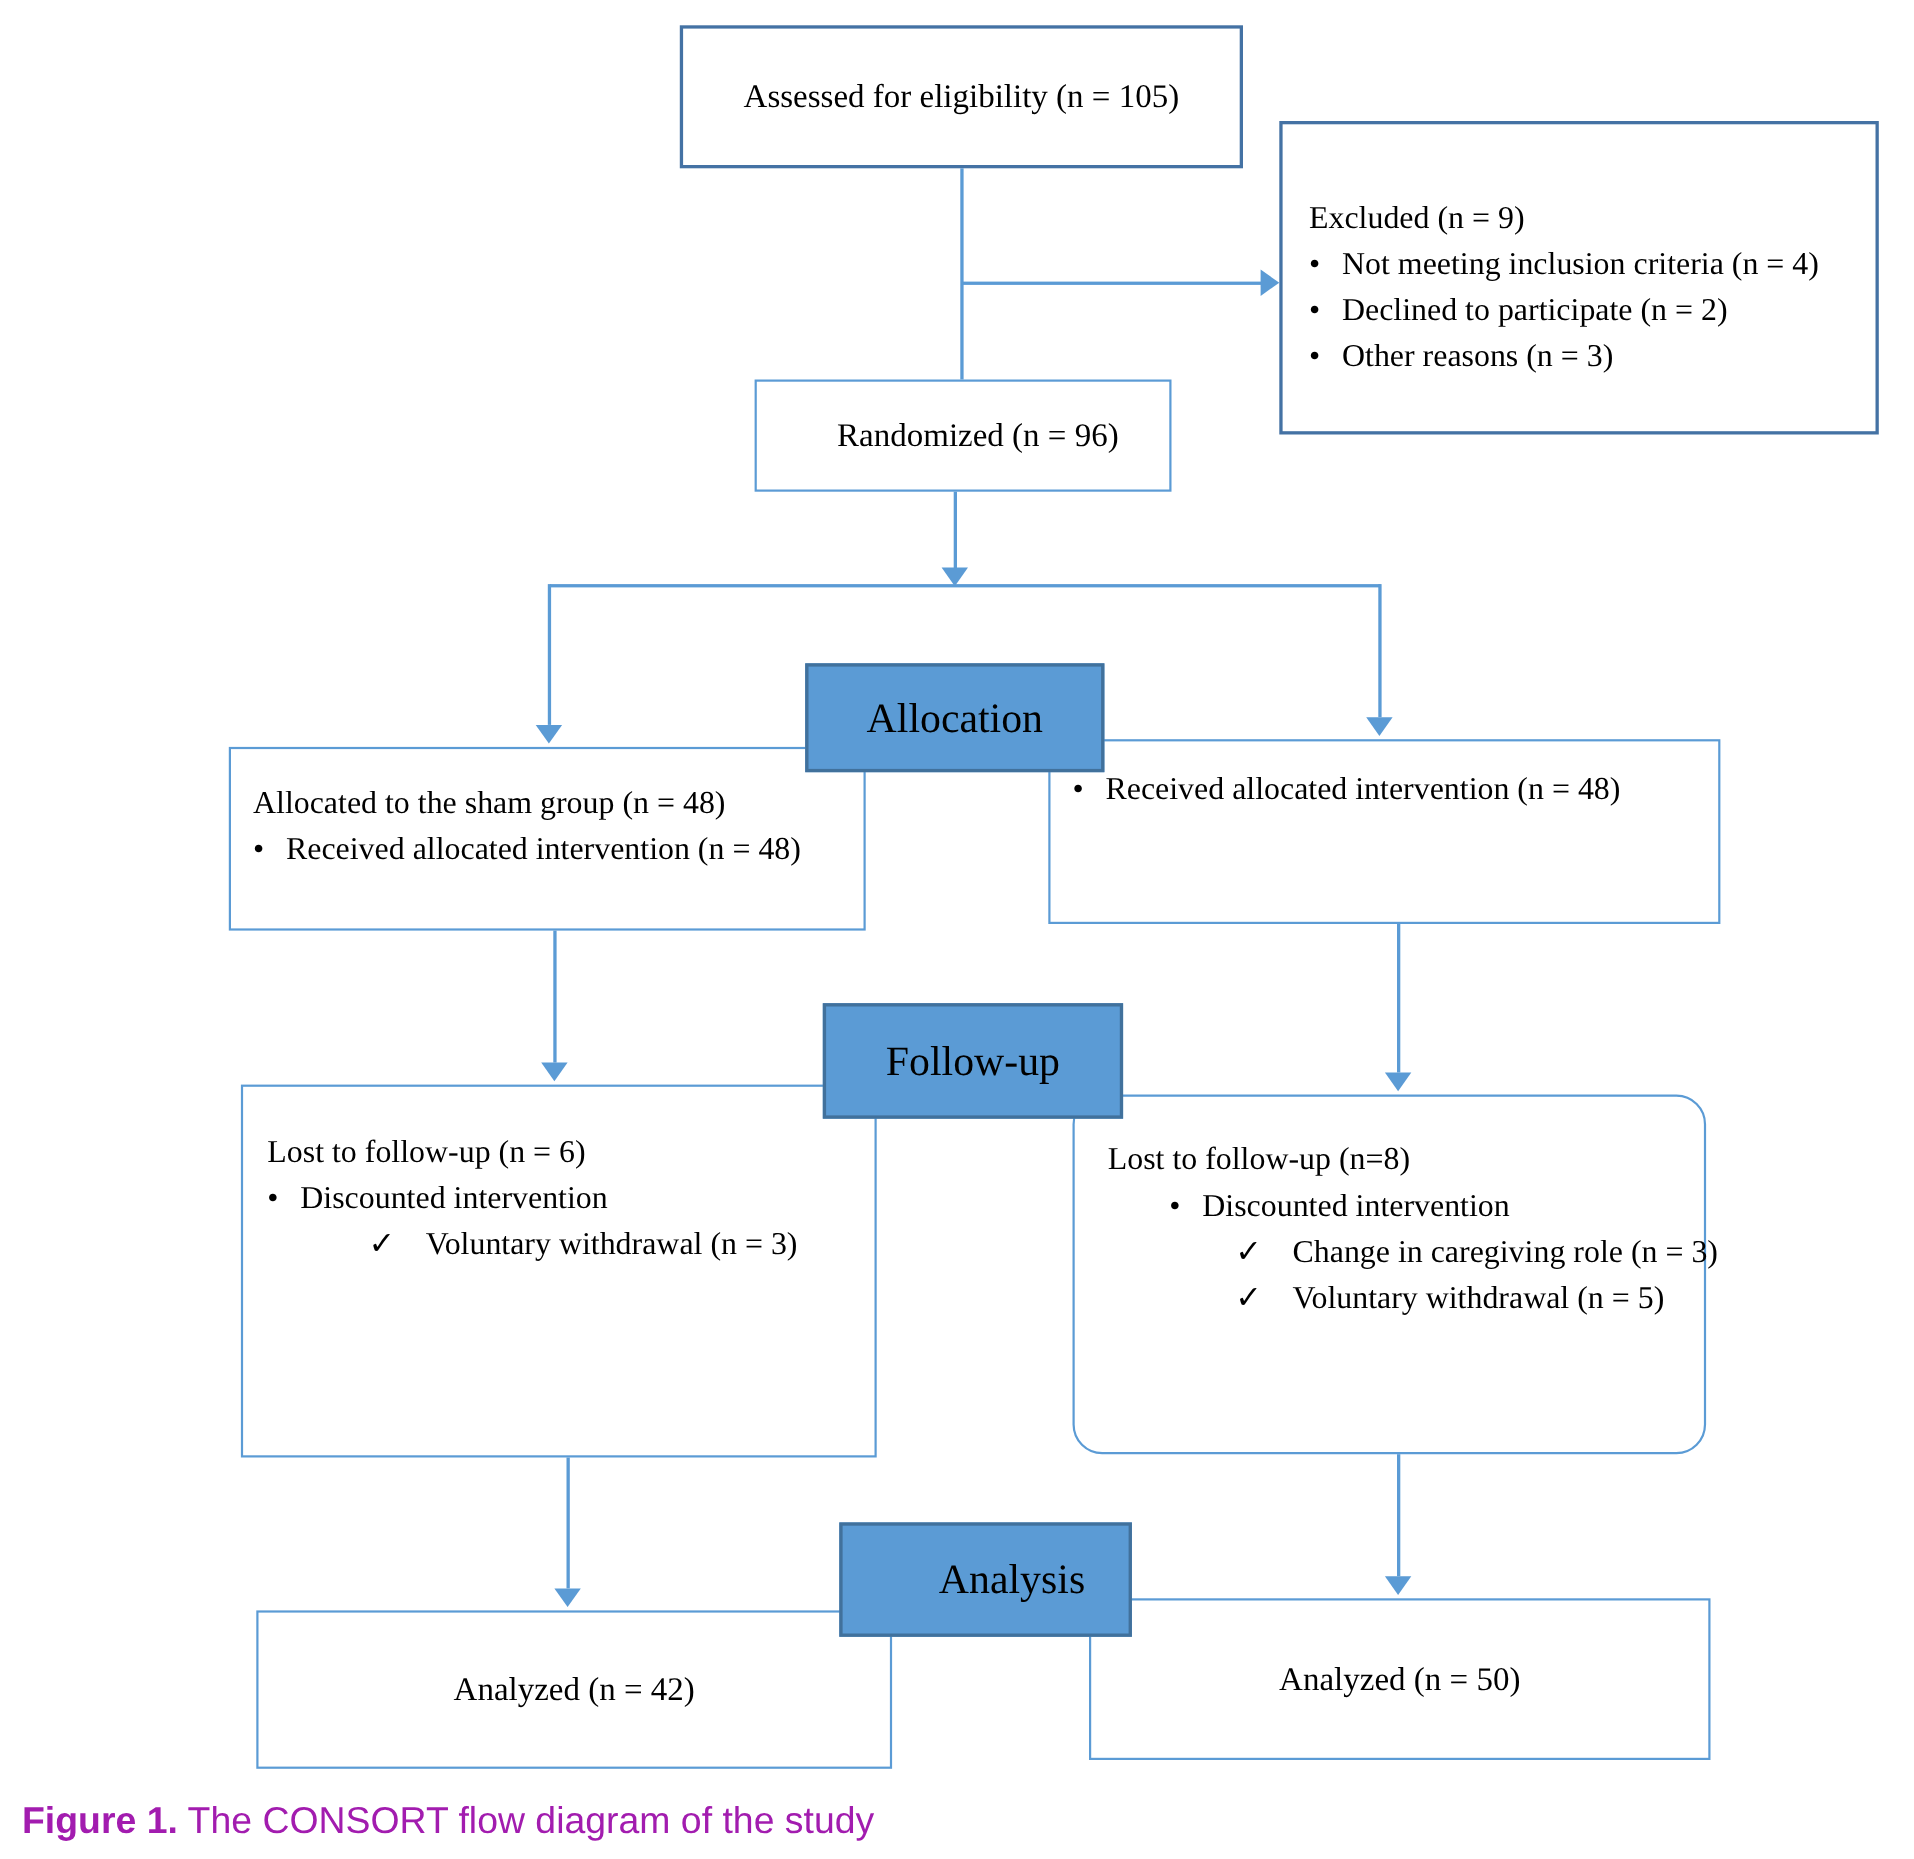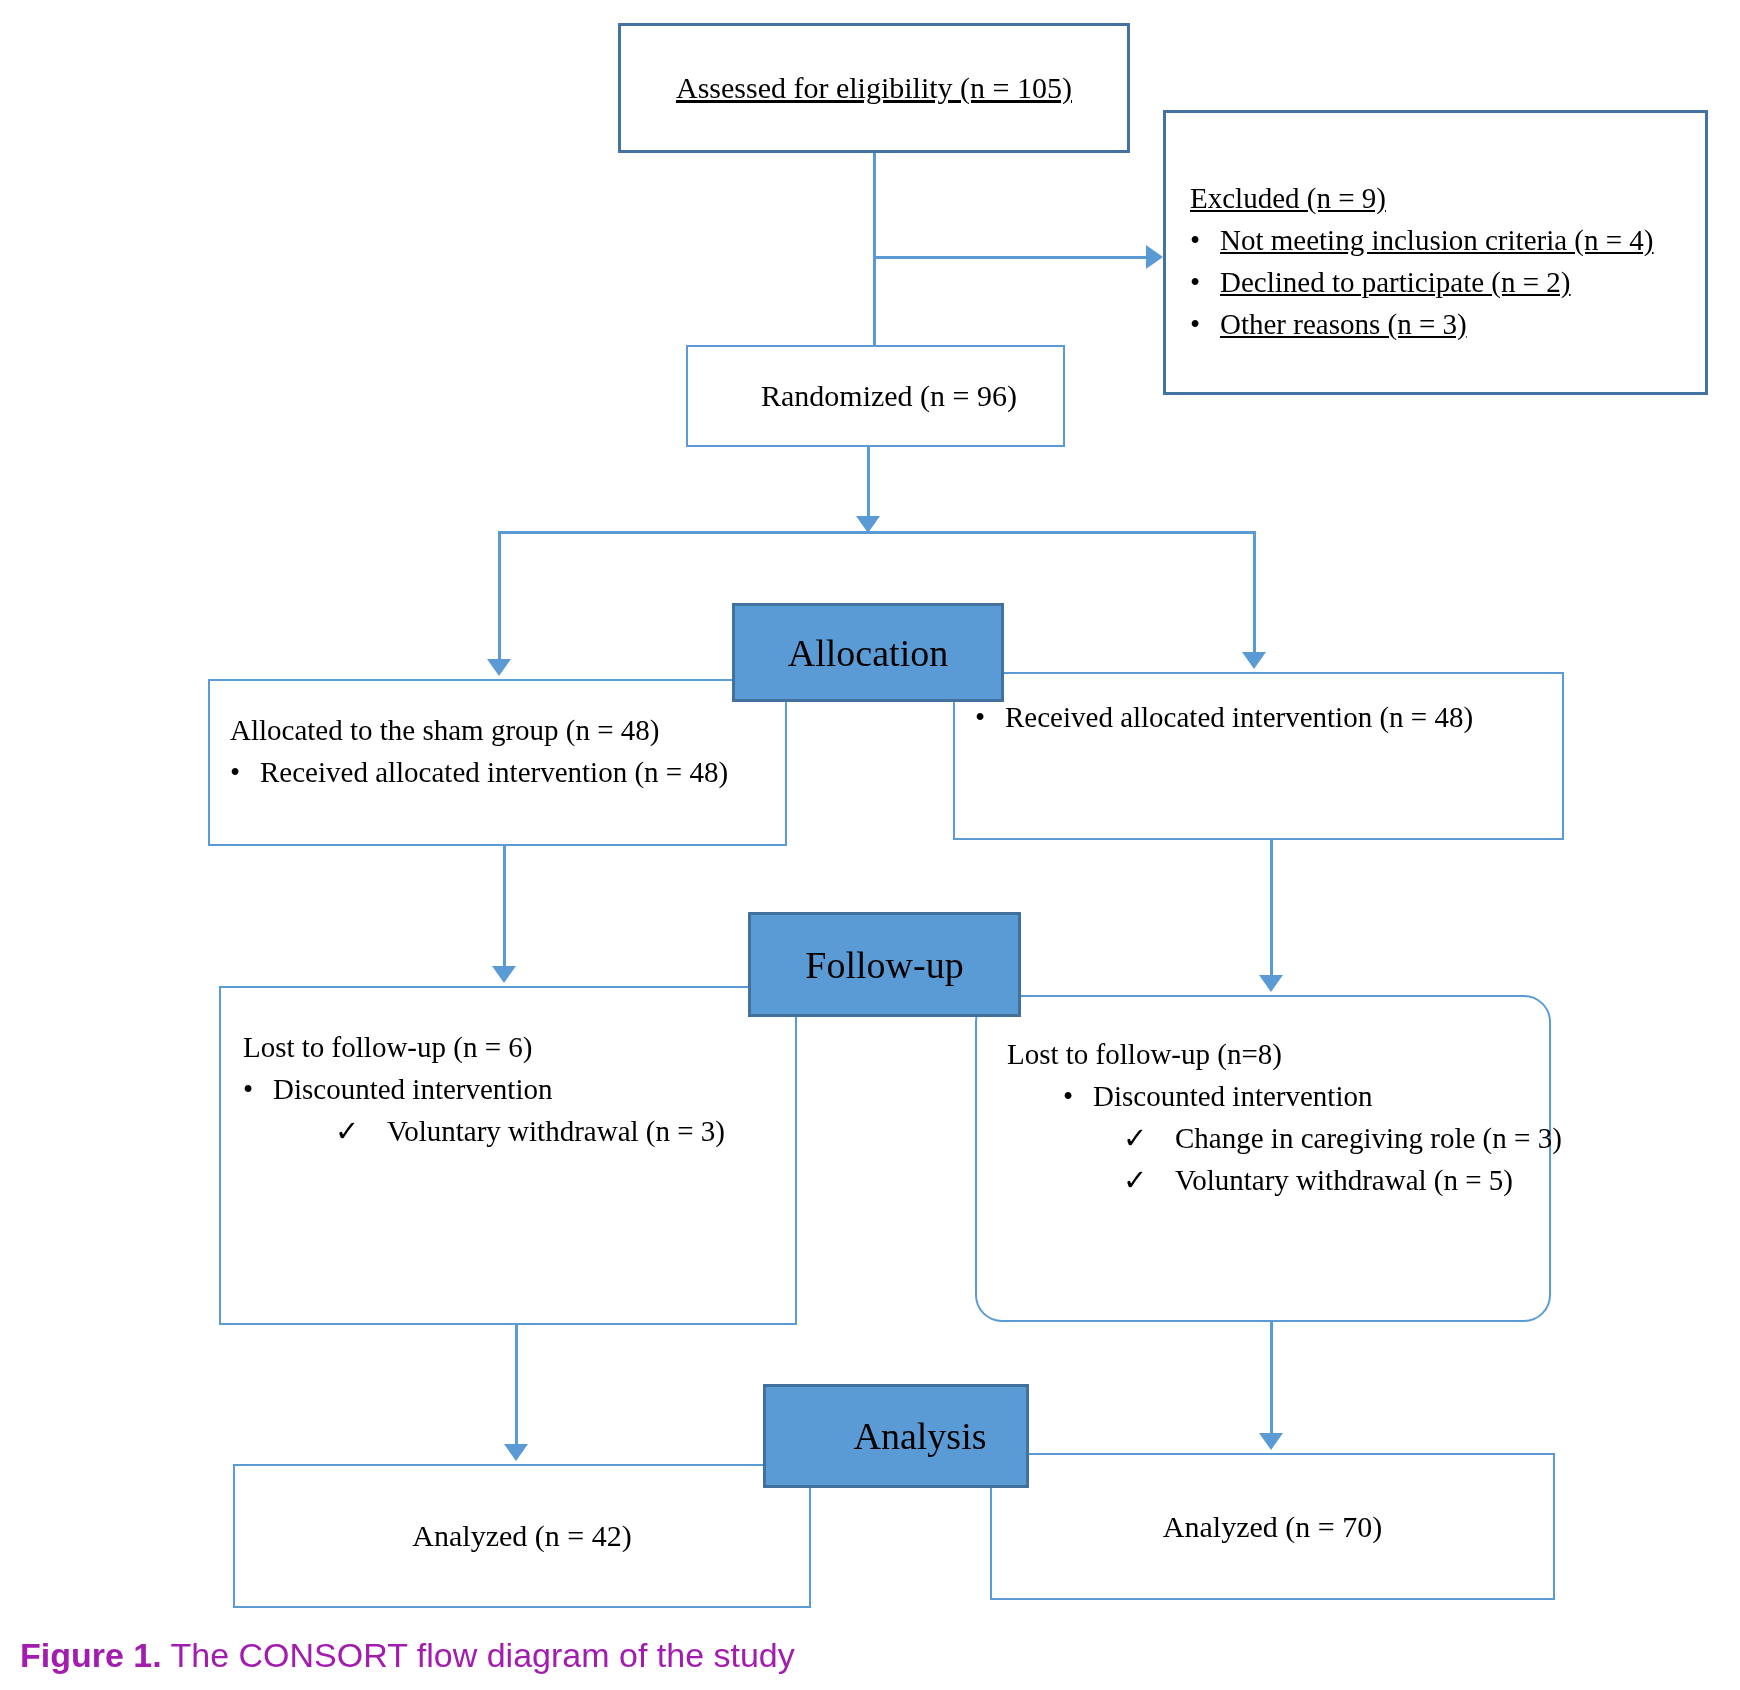--- a/index.html
+++ b/index.html
@@ -10,21 +10,21 @@
   }
   *{margin:0;padding:0;box-sizing:border-box;}
   html,body{background:#ffffff;}
   body{
     width:1740px;height:1690px;position:relative;overflow:hidden;
     font-family:"Liberation Serif","DejaVu Serif",serif;color:var(--ink);
   }
   .stage-canvas{position:absolute;left:0;top:0;width:1740px;height:1690px;}
   .box{position:absolute;background:#ffffff;z-index:1;}
   .box.light{border:2.5px solid var(--light);}
-  .box.darkb{border:3px solid var(--outer);text-decoration:underline;}
+  .box.darkb{border:3px solid var(--outer);}
   .box.center{display:flex;align-items:center;justify-content:center;text-align:center;}
   .box .line{font-size:29px;line-height:42px;white-space:nowrap;}
   .box-text{font-size:30px;}
   .stage{
     position:absolute;background:var(--light);border:3px solid var(--dark);z-index:3;
     display:flex;align-items:center;justify-content:center;
     font-size:38px;color:#000000;
   }
   .glyph{display:inline-block;}
   .bullet-glyph{width:30px;}
@@ -156,20 +156,20 @@
 
   <div class="stage" id="stage-analysis">
     <span>Analysis</span>
   </div>
 
   <div class="box light center" id="box-analyzed-sham">
     <span class="box-text">Analyzed (n = 42)</span>
   </div>
 
   <div class="box light center" id="box-analyzed-acupressure">
-    <span class="box-text">Analyzed (n = 70)</span>
+    <span class="box-text">Analyzed (n = 50)</span>
   </div>
 
   <div class="caption">
     <b>Figure 1.</b><span> The CONSORT flow diagram of the study</span>
   </div>
 
 </div>
 
 </body></html>

